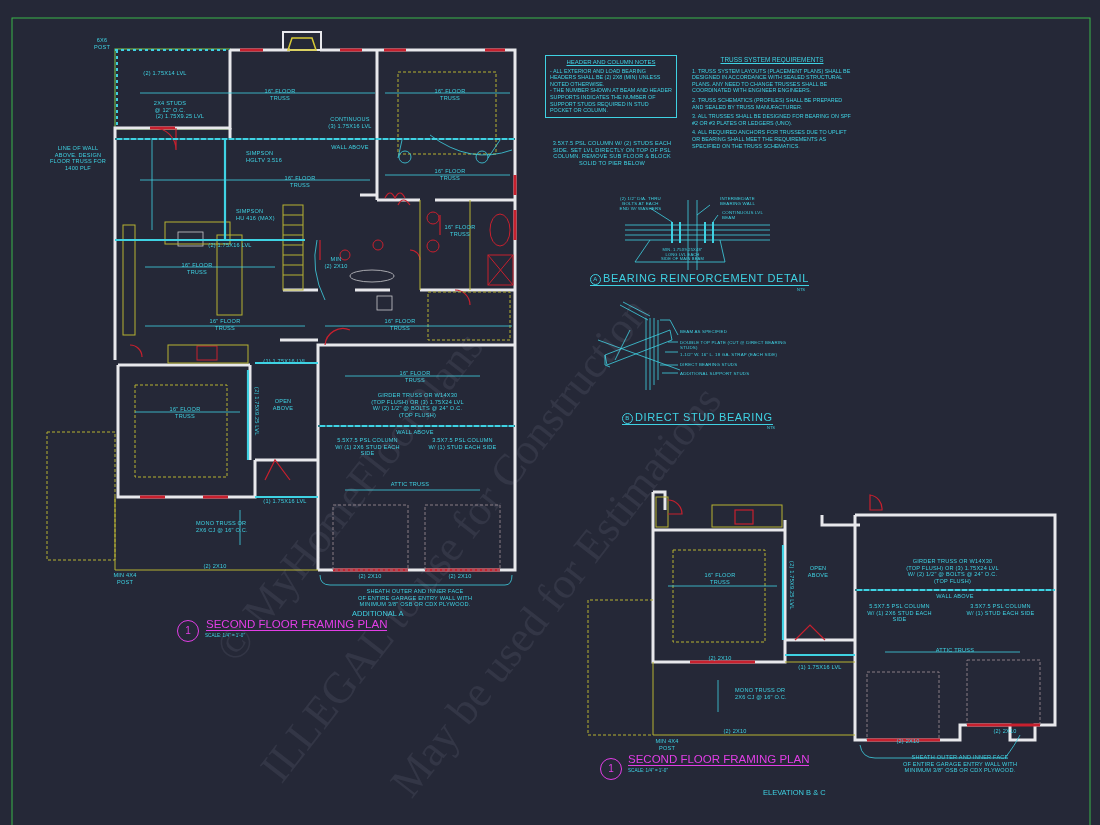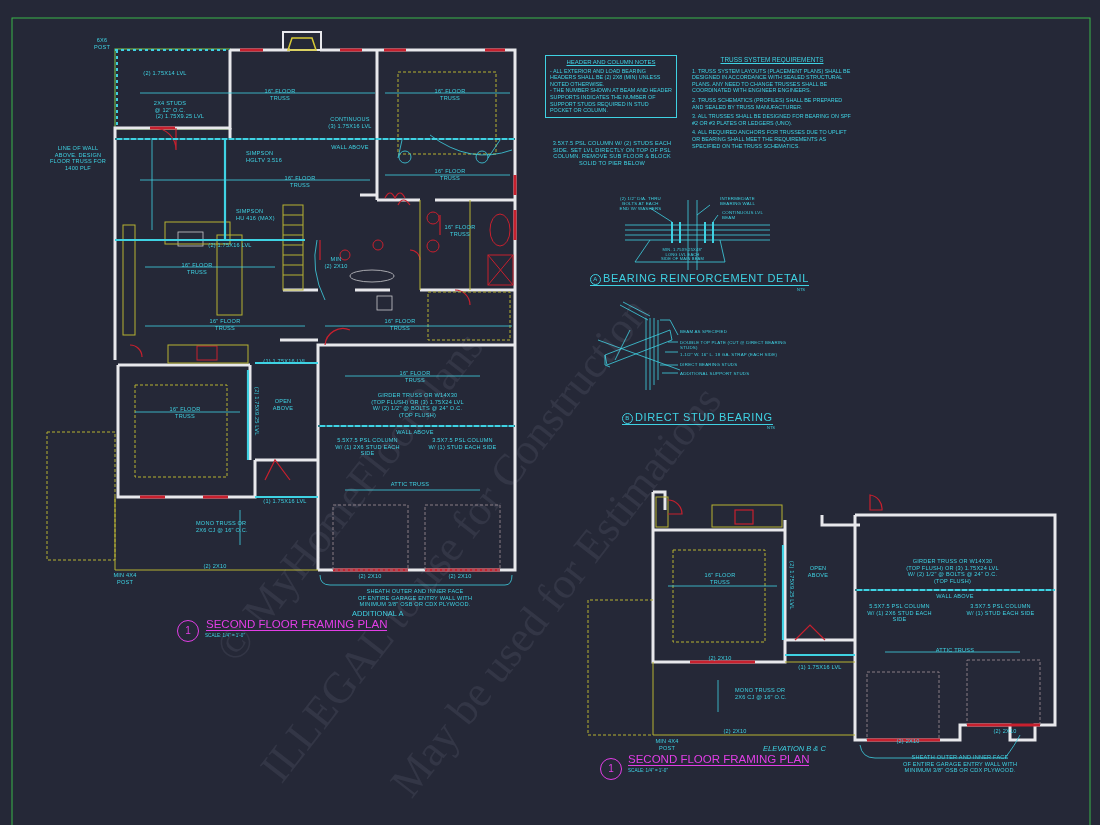--- a/index.html
+++ b/index.html
@@ -385,20 +385,20 @@
 w/ (1) 2x6 STUD EACH SIDE</div>
 <div class="lbl" style="left:963px;top:603px;width:75px;">3.5x7.5 PSL COLUMN
 w/ (1) STUD EACH SIDE</div>
 <div class="lbl" style="left:930px;top:647px;width:50px;">ATTIC TRUSS</div>
 <div class="lbl" style="left:888px;top:738px;width:40px;">(2) 2x10</div>
 <div class="lbl" style="left:985px;top:728px;width:40px;">(2) 2x10</div>
 <div class="lbl" style="left:885px;top:754px;width:150px;">SHEATH OUTER AND INNER FACE
 OF ENTIRE GARAGE ENTRY WALL WITH
 MINIMUM 3/8" OSB OR CDX PLYWOOD.</div>
 
-<div class="elev" style="left:763px;top:744px;font-style:italic;">ELEVATION B &amp; C</div>
+<div class="elev" style="left:763px;top:788px;">ELEVATION B &amp; C</div>
 <div class="plan-num" style="left:600px;top:758px;">1</div>
 <div class="plan-title" style="left:628px;top:753px;">SECOND FLOOR FRAMING PLAN</div>
 <div class="plan-scale" style="left:628px;top:768px;">SCALE: 1/4" = 1'-0"</div>
 
 <div class="watermark" style="left:205px;top:640px;transform:rotate(-52deg);">© MyHomeFloorPlans</div>
 <div class="watermark" style="left:250px;top:760px;transform:rotate(-52deg);">ILLEGAL to use for Construction</div>
 <div class="watermark" style="left:380px;top:775px;transform:rotate(-52deg);">May be used for Estimations</div>
 
 </body></html>

